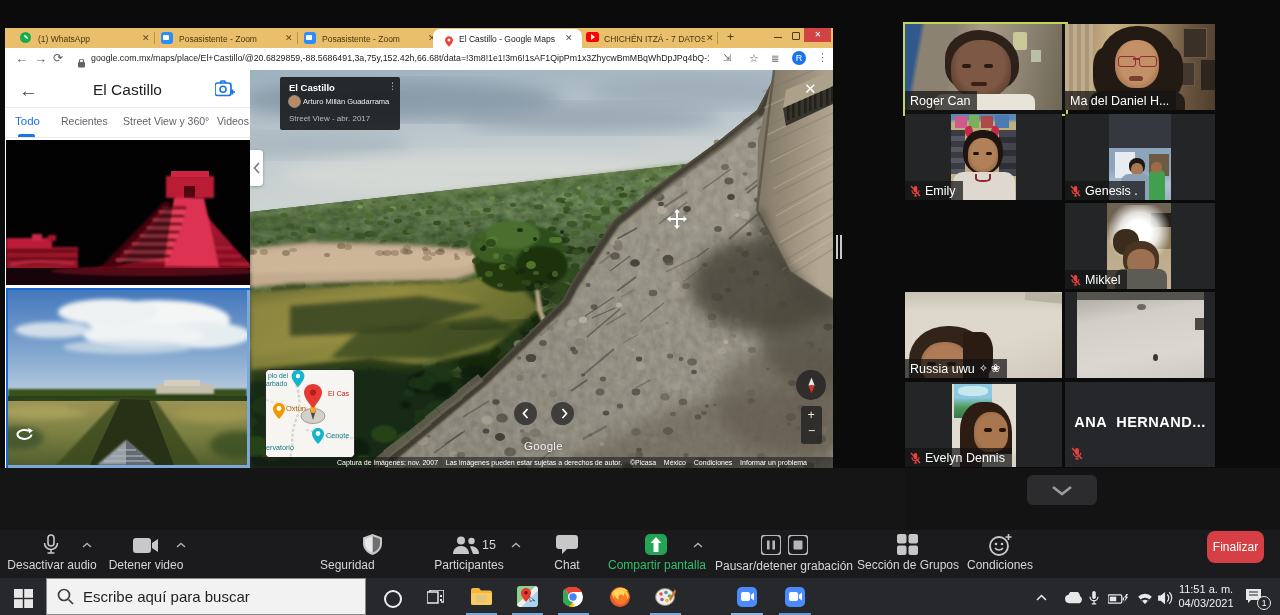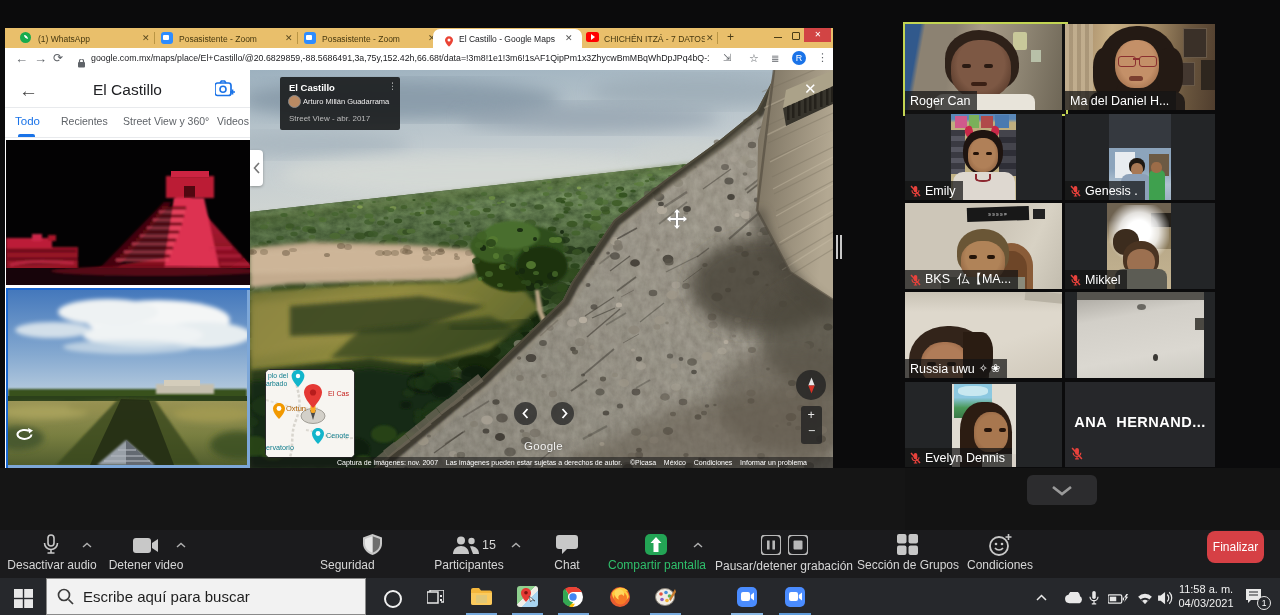--- a/index.html
+++ b/index.html
@@ -1865,38 +1865,20 @@
       <div class="a" style="left:40px;top:56px;width:16px;height:30px;background:#3fa04e;border-radius:5px 5px 0 0;"></div>
       <div class="a" style="left:42px;top:48px;width:11px;height:11px;background:#9c6c48;border-radius:46%;"></div>
     </div>
     <div class="lbl" style="left:0;top:67px;"><svg width="11" height="12" viewBox="0 0 11 12">
           <path d="M5.5 1a1.8 1.8 0 011.8 1.8v2.6a1.8 1.8 0 01-3.6 0V2.8A1.8 1.8 0 015.5 1z" fill="#e8423c"></path>
           <path d="M2 5.2a3.5 3.5 0 007 0M5.5 8.7V11M3.8 11h3.4" stroke="#e8423c" stroke-width="1.1" fill="none"></path>
           <path d="M1 1l9 10" stroke="#e8423c" stroke-width="1.4"></path>
         </svg>Genesis .</div>
   </div>
 
-  <div class="a" style="left:905px;top:203px;width:157px;height:86px;background:linear-gradient(115deg,#cdc6b8 0 55%,#d8d2c4 75%,#c2bcae 100%);overflow:hidden;">
-    <div class="a" style="left:62px;top:4px;width:62px;height:14px;background:#181818;transform:rotate(-2deg);color:#ddd;font-size:5px;text-align:center;line-height:14px;letter-spacing:1px;">≡≡≡≡≡</div>
-    <div class="a" style="left:128px;top:6px;width:12px;height:10px;background:#222;"></div>
-
-    <div class="a" style="left:84px;top:40px;width:44px;height:46px;background:#8a5c38;border-radius:50% 50% 0 0;"></div>
-    <div class="a" style="left:90px;top:48px;width:32px;height:38px;background:#6e4628;border-radius:46% 46% 0 0;"></div>
-
-    <div class="a" style="left:52px;top:26px;width:52px;height:46px;background:#6a5636;border-radius:48% 48% 40% 40%;"></div>
-    <div class="a" style="left:56px;top:38px;width:44px;height:40px;background:radial-gradient(ellipse at 50% 40%,#b08358 0 55%,#8c5f3e 90%);border-radius:46% 46% 42% 42%;"></div>
-    <div class="a" style="left:64px;top:52px;width:8px;height:4px;background:#241408;border-radius:2px;"></div>
-    <div class="a" style="left:82px;top:52px;width:8px;height:4px;background:#241408;border-radius:2px;"></div>
-    <div class="a" style="left:36px;top:74px;width:84px;height:12px;background:#8a8a7a;"></div>
-    <div class="lbl" style="left:0;top:67px;"><svg width="11" height="12" viewBox="0 0 11 12">
-          <path d="M5.5 1a1.8 1.8 0 011.8 1.8v2.6a1.8 1.8 0 01-3.6 0V2.8A1.8 1.8 0 015.5 1z" fill="#e8423c"></path>
-          <path d="M2 5.2a3.5 3.5 0 007 0M5.5 8.7V11M3.8 11h3.4" stroke="#e8423c" stroke-width="1.1" fill="none"></path>
-          <path d="M1 1l9 10" stroke="#e8423c" stroke-width="1.4"></path>
-        </svg>BKS&nbsp;&nbsp;仏【MA...</div>
-  </div>
 
   <div class="a" style="left:1065px;top:203px;width:150px;height:86px;background:#232527;overflow:hidden;">
     <div class="a" style="left:42px;top:0;width:64px;height:86px;background:linear-gradient(180deg,#6e6250 0 20%,#b8a888 45%,#c4b492 100%);overflow:hidden;">
       <div class="a" style="left:34px;top:26px;width:30px;height:20px;background:#8c7c5c;"></div>
       <div class="a" style="left:44px;top:10px;width:20px;height:14px;background:#24201a;"></div>
 
       <div class="a" style="left:2px;top:2px;width:60px;height:60px;background:radial-gradient(circle at 50% 45%,#ffffff 0 26%,rgba(255,255,255,.8) 44%,rgba(255,255,255,0) 72%);"></div>
 
       <div class="a" style="left:6px;top:26px;width:26px;height:26px;background:#3c2c1e;border-radius:46%;"></div>
       <div class="a" style="left:16px;top:38px;width:36px;height:34px;background:#4a3422;border-radius:48% 48% 40% 40%;"></div>
@@ -2155,21 +2137,21 @@
       <path d="M9 13.5L2 6a10 10 0 0114 0z" fill="none"></path>
       <path d="M9 14L1 5.5A11 11 0 0117 5.5z" fill="#e8e8e8" fill-rule="evenodd" clip-rule="evenodd"></path>
       <path d="M9 14L4 8.5a7.5 7.5 0 0110 0z" fill="#26282c"></path>
       <path d="M9 14L5.8 10.3a5 5 0 016.4 0z" fill="#e8e8e8"></path>
     </svg>
   <svg class="a" style="left:1158px;top:591px" width="15" height="14" viewBox="0 0 17 16">
       <path d="M0 5h3l5-4v14l-5-4H0z" fill="#e8e8e8"></path>
       <path d="M10.5 4a5.5 5.5 0 010 8M12.8 1.5a9 9 0 010 13" stroke="#e8e8e8" stroke-width="1.4" fill="none"></path>
     </svg>
 
-  <div class="a" style="left:1177px;top:582.5px;width:58px;text-align:center;color:#f0f0f0;font-size:11px;">11:58 a. m.</div>
+  <div class="a" style="left:1177px;top:582.5px;width:58px;text-align:center;color:#f0f0f0;font-size:11px;">11:51 a. m.</div>
   <div class="a" style="left:1177px;top:596.5px;width:58px;text-align:center;color:#f0f0f0;font-size:11px;">04/03/2021</div>
 
   <svg class="a" style="left:1245px;top:588px" width="20" height="18" viewBox="0 0 20 18">
       <path d="M1 1h15v11H6l-3 3v-3H1z" fill="#e8e8e8"></path>
       <path d="M4 4h9M4 7h9" stroke="#26282c" stroke-width="1.2"></path>
     </svg>
   <div class="a" style="left:1257px;top:596px;width:12px;height:12px;border-radius:50%;background:#26282c;border:1.5px solid #e8e8e8;color:#fff;font-size:8.5px;text-align:center;line-height:12px;">1</div>
 
 </div>
 

